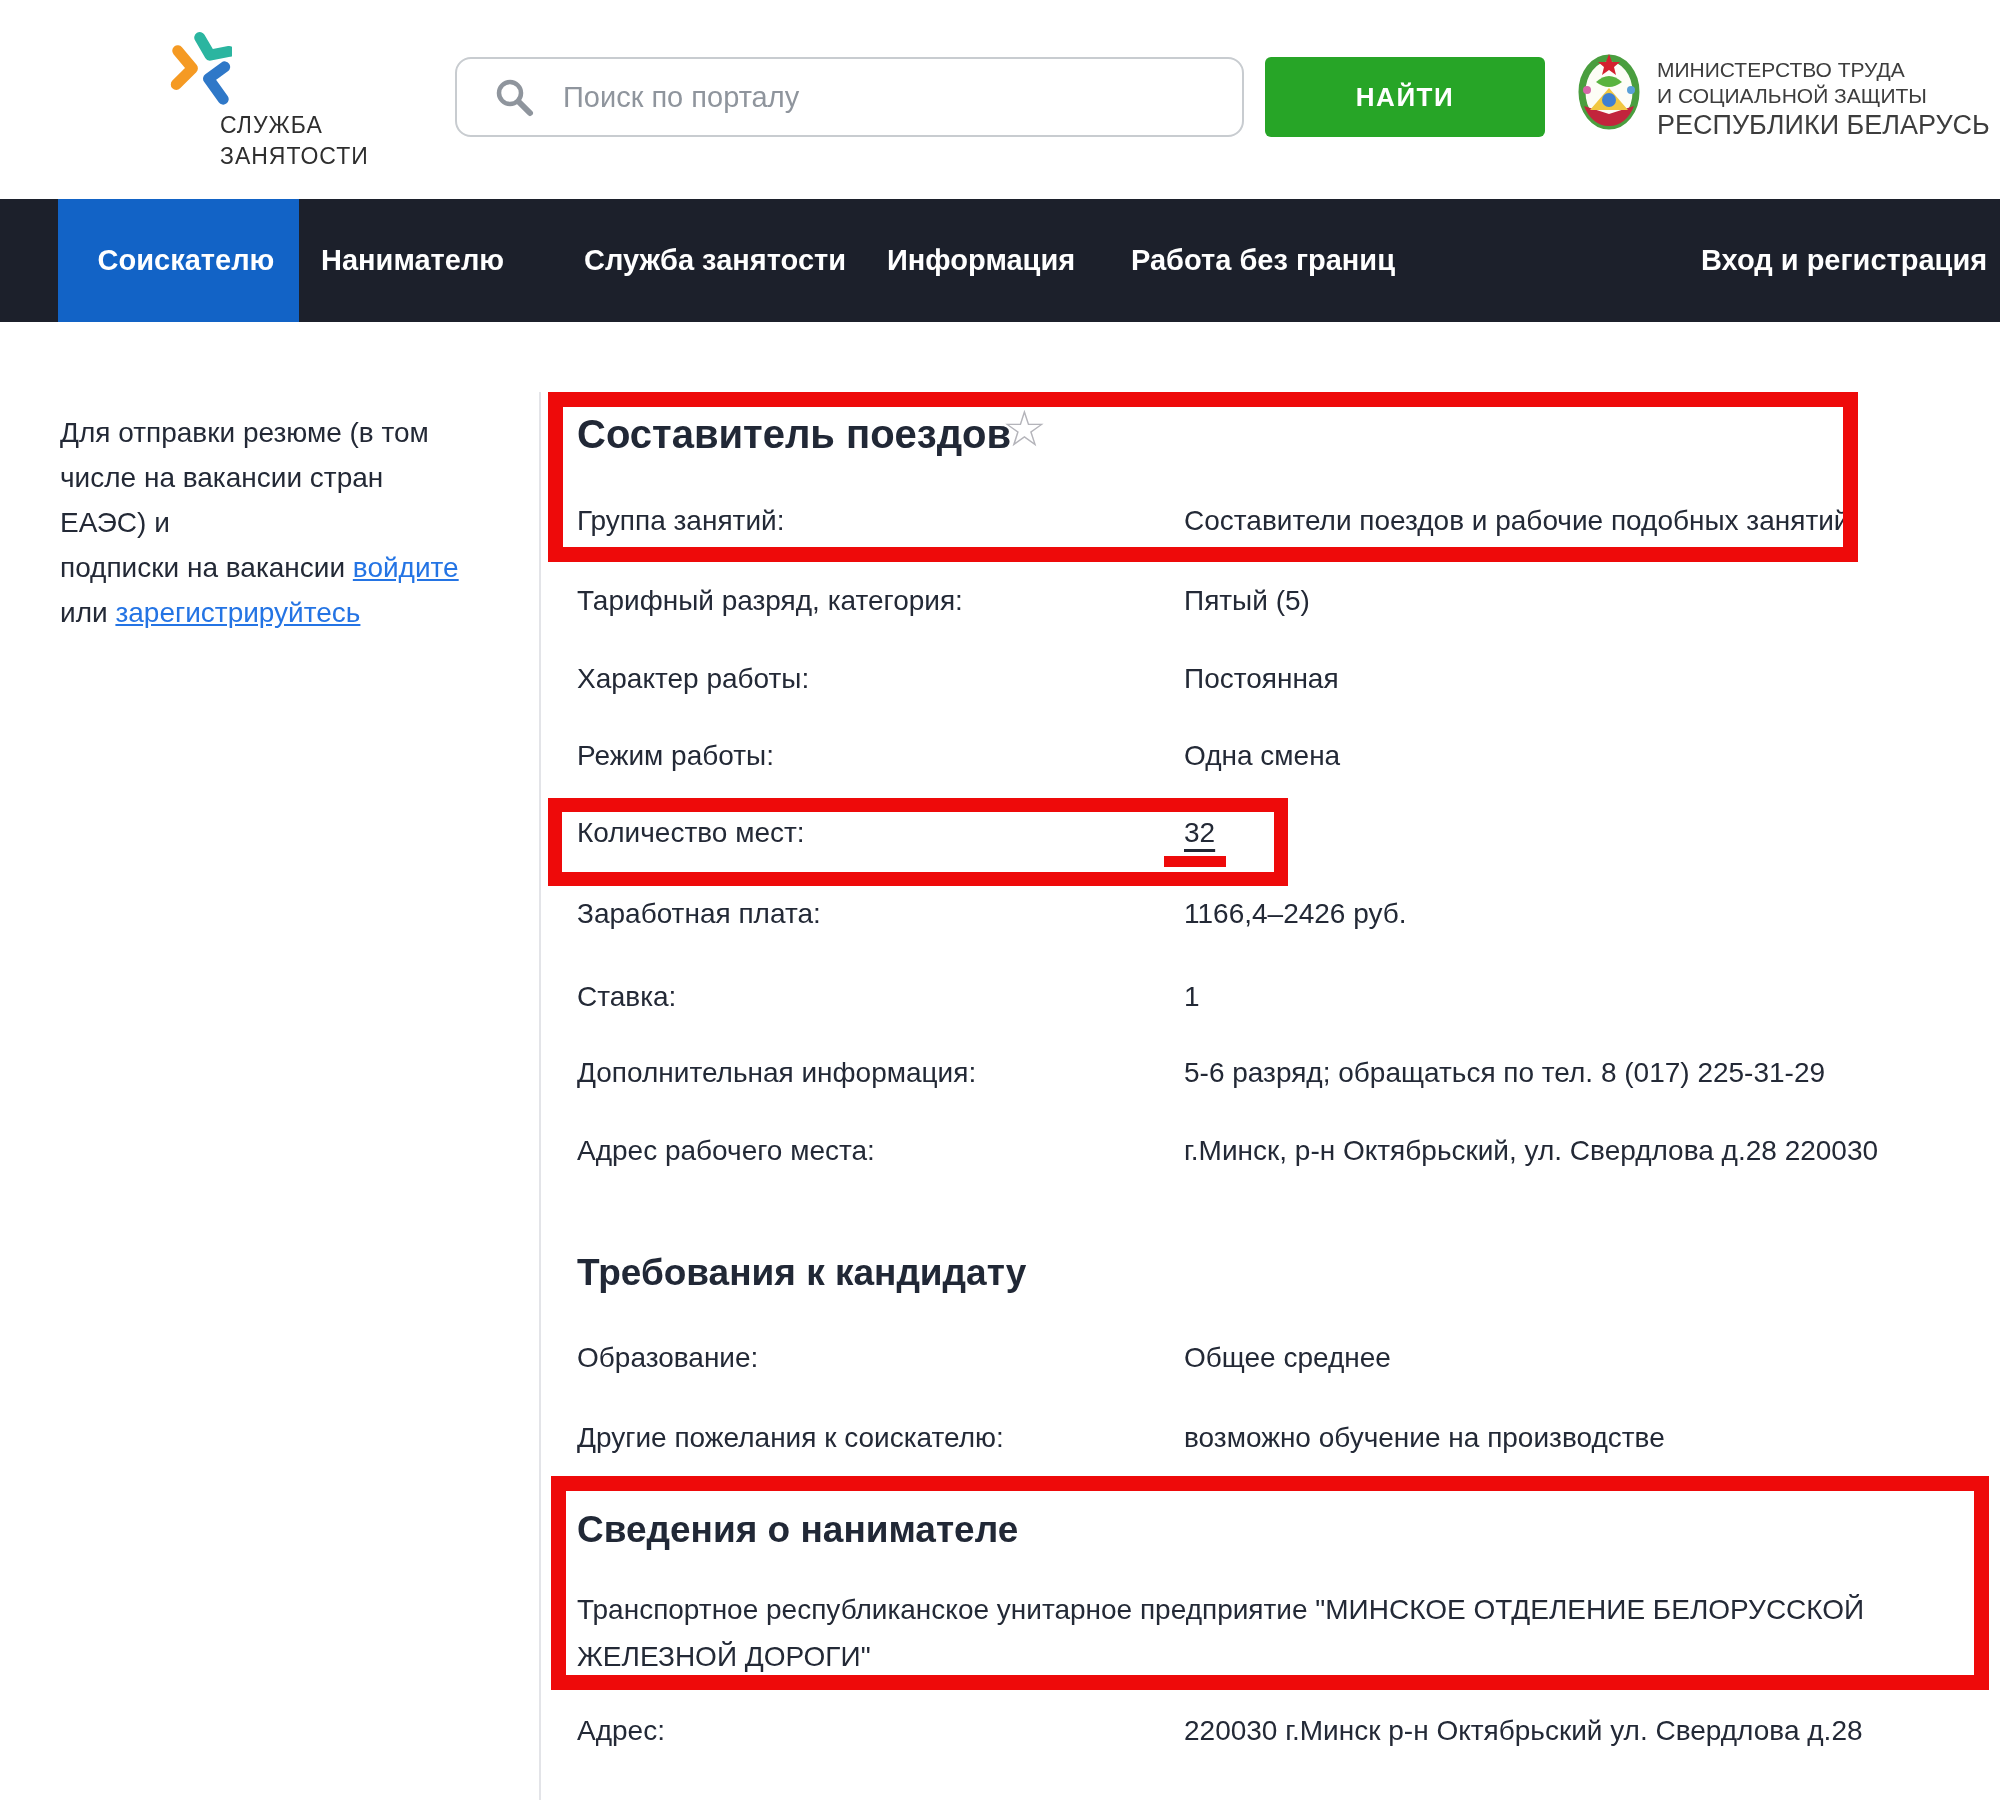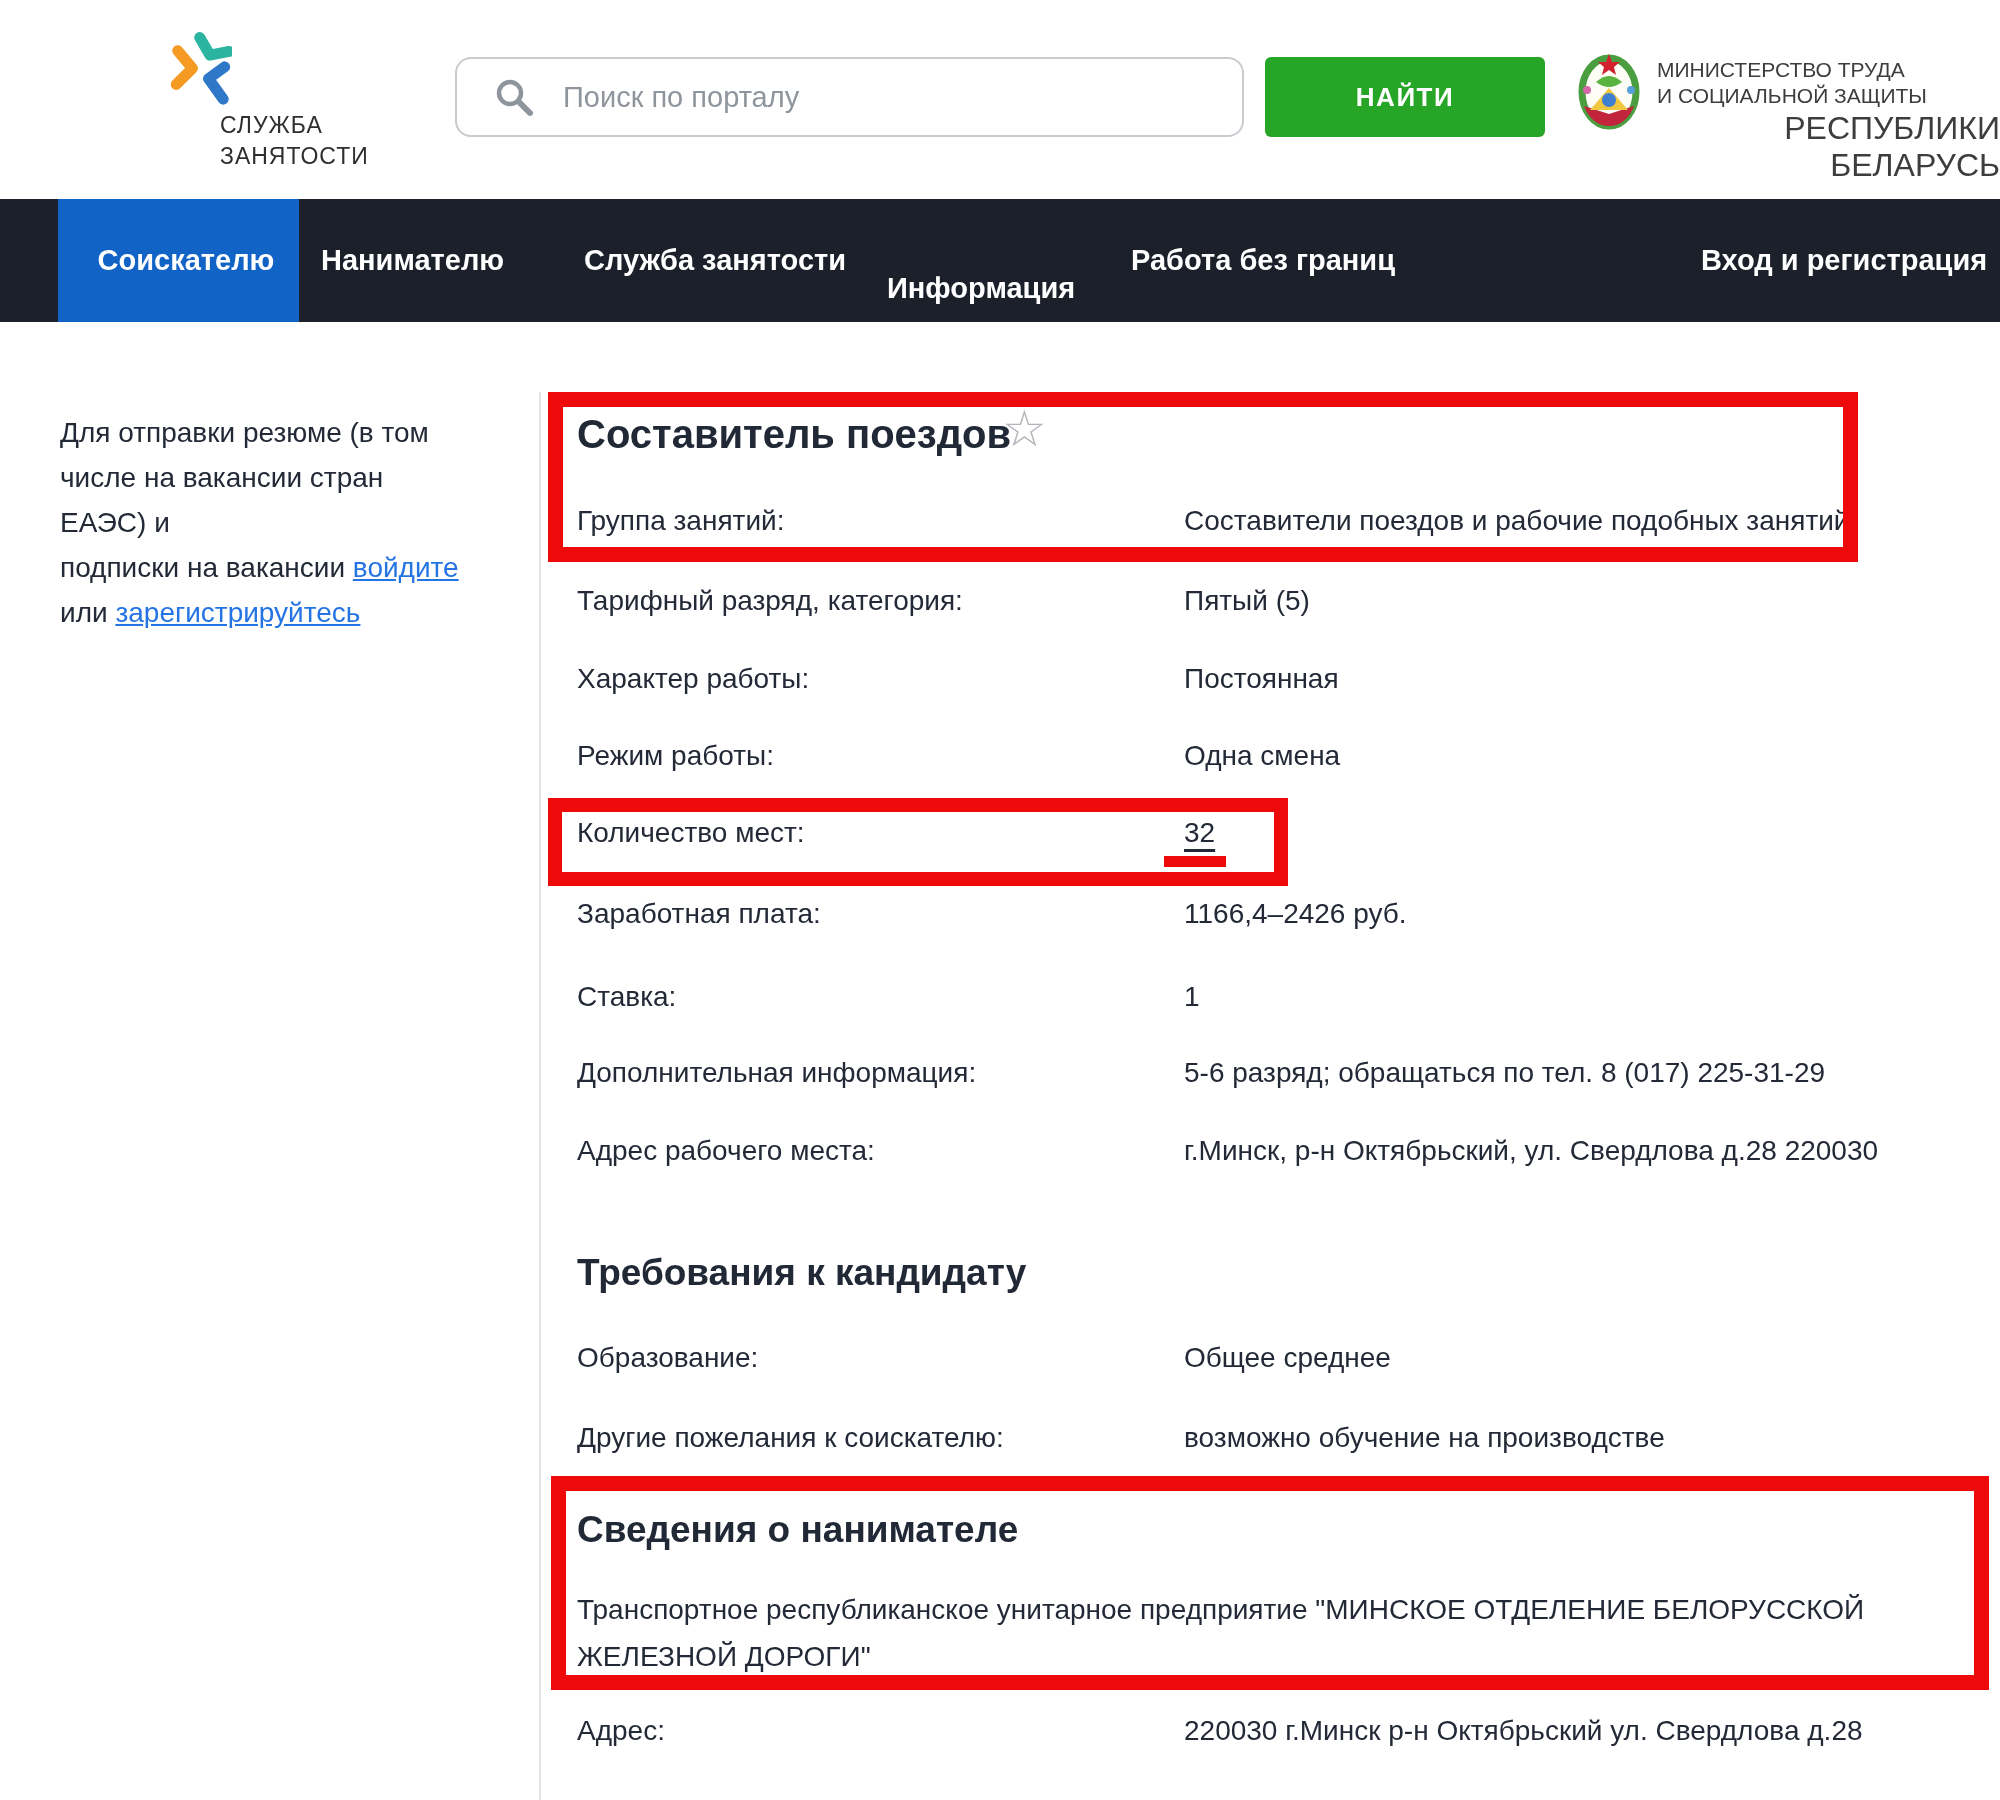--- a/index.html
+++ b/index.html
@@ -79,33 +79,33 @@
       <polygon points="31,40 12,62 50,62" fill="#f1c740"></polygon>
       <path d="M18 34 Q31 22 44 34 Q31 44 18 34 Z" fill="#59b33e"></path>
       <circle cx="31" cy="52" r="7" fill="#3f7fd1"></circle>
       <polygon points="31,6 34,14 42,14 36,19 38,27 31,22 24,27 26,19 20,14 28,14" fill="#d4212e"></polygon>
       <circle cx="9" cy="42" r="4" fill="#d667a8"></circle>
       <circle cx="53" cy="42" r="4" fill="#5aa0d8"></circle>
     </svg>
   </div>
   <div class="ministry-line" style="left:1657px;top:58px;font-size:21px;">МИНИСТЕРСТВО ТРУДА</div>
   <div class="ministry-line" style="left:1657px;top:84px;font-size:21px;">И СОЦИАЛЬНОЙ ЗАЩИТЫ</div>
-  <div class="ministry-line" style="left:1657px;top:110px;font-size:32px;text-align:right;">РЕСПУБЛИКИ БЕЛАРУСЬ</div>
+  <div class="ministry-line" style="left:1657px;top:110px;font-size:27px;">РЕСПУБЛИКИ БЕЛАРУСЬ</div>
 
   <div class="navbar">
     <div class="nav-item active" style="left:58px;width:226px;">
       <span>Соискателю</span>
     </div>
     <div class="nav-item" style="left:306px;">
       <span>Нанимателю</span>
     </div>
     <div class="nav-item" style="left:550px;margin-left:19px;">
       <span>Служба занятости</span>
     </div>
-    <div class="nav-item" style="left:872px;margin-top:28px;">
+    <div class="nav-item" style="left:872px;">
       <span>Информация</span>
     </div>
     <div class="nav-item" style="left:1116px;">
       <span>Работа без границ</span>
     </div>
     <div class="nav-item" style="left:1686px;">
       <span>Вход и регистрация</span>
     </div>
   </div>
 

